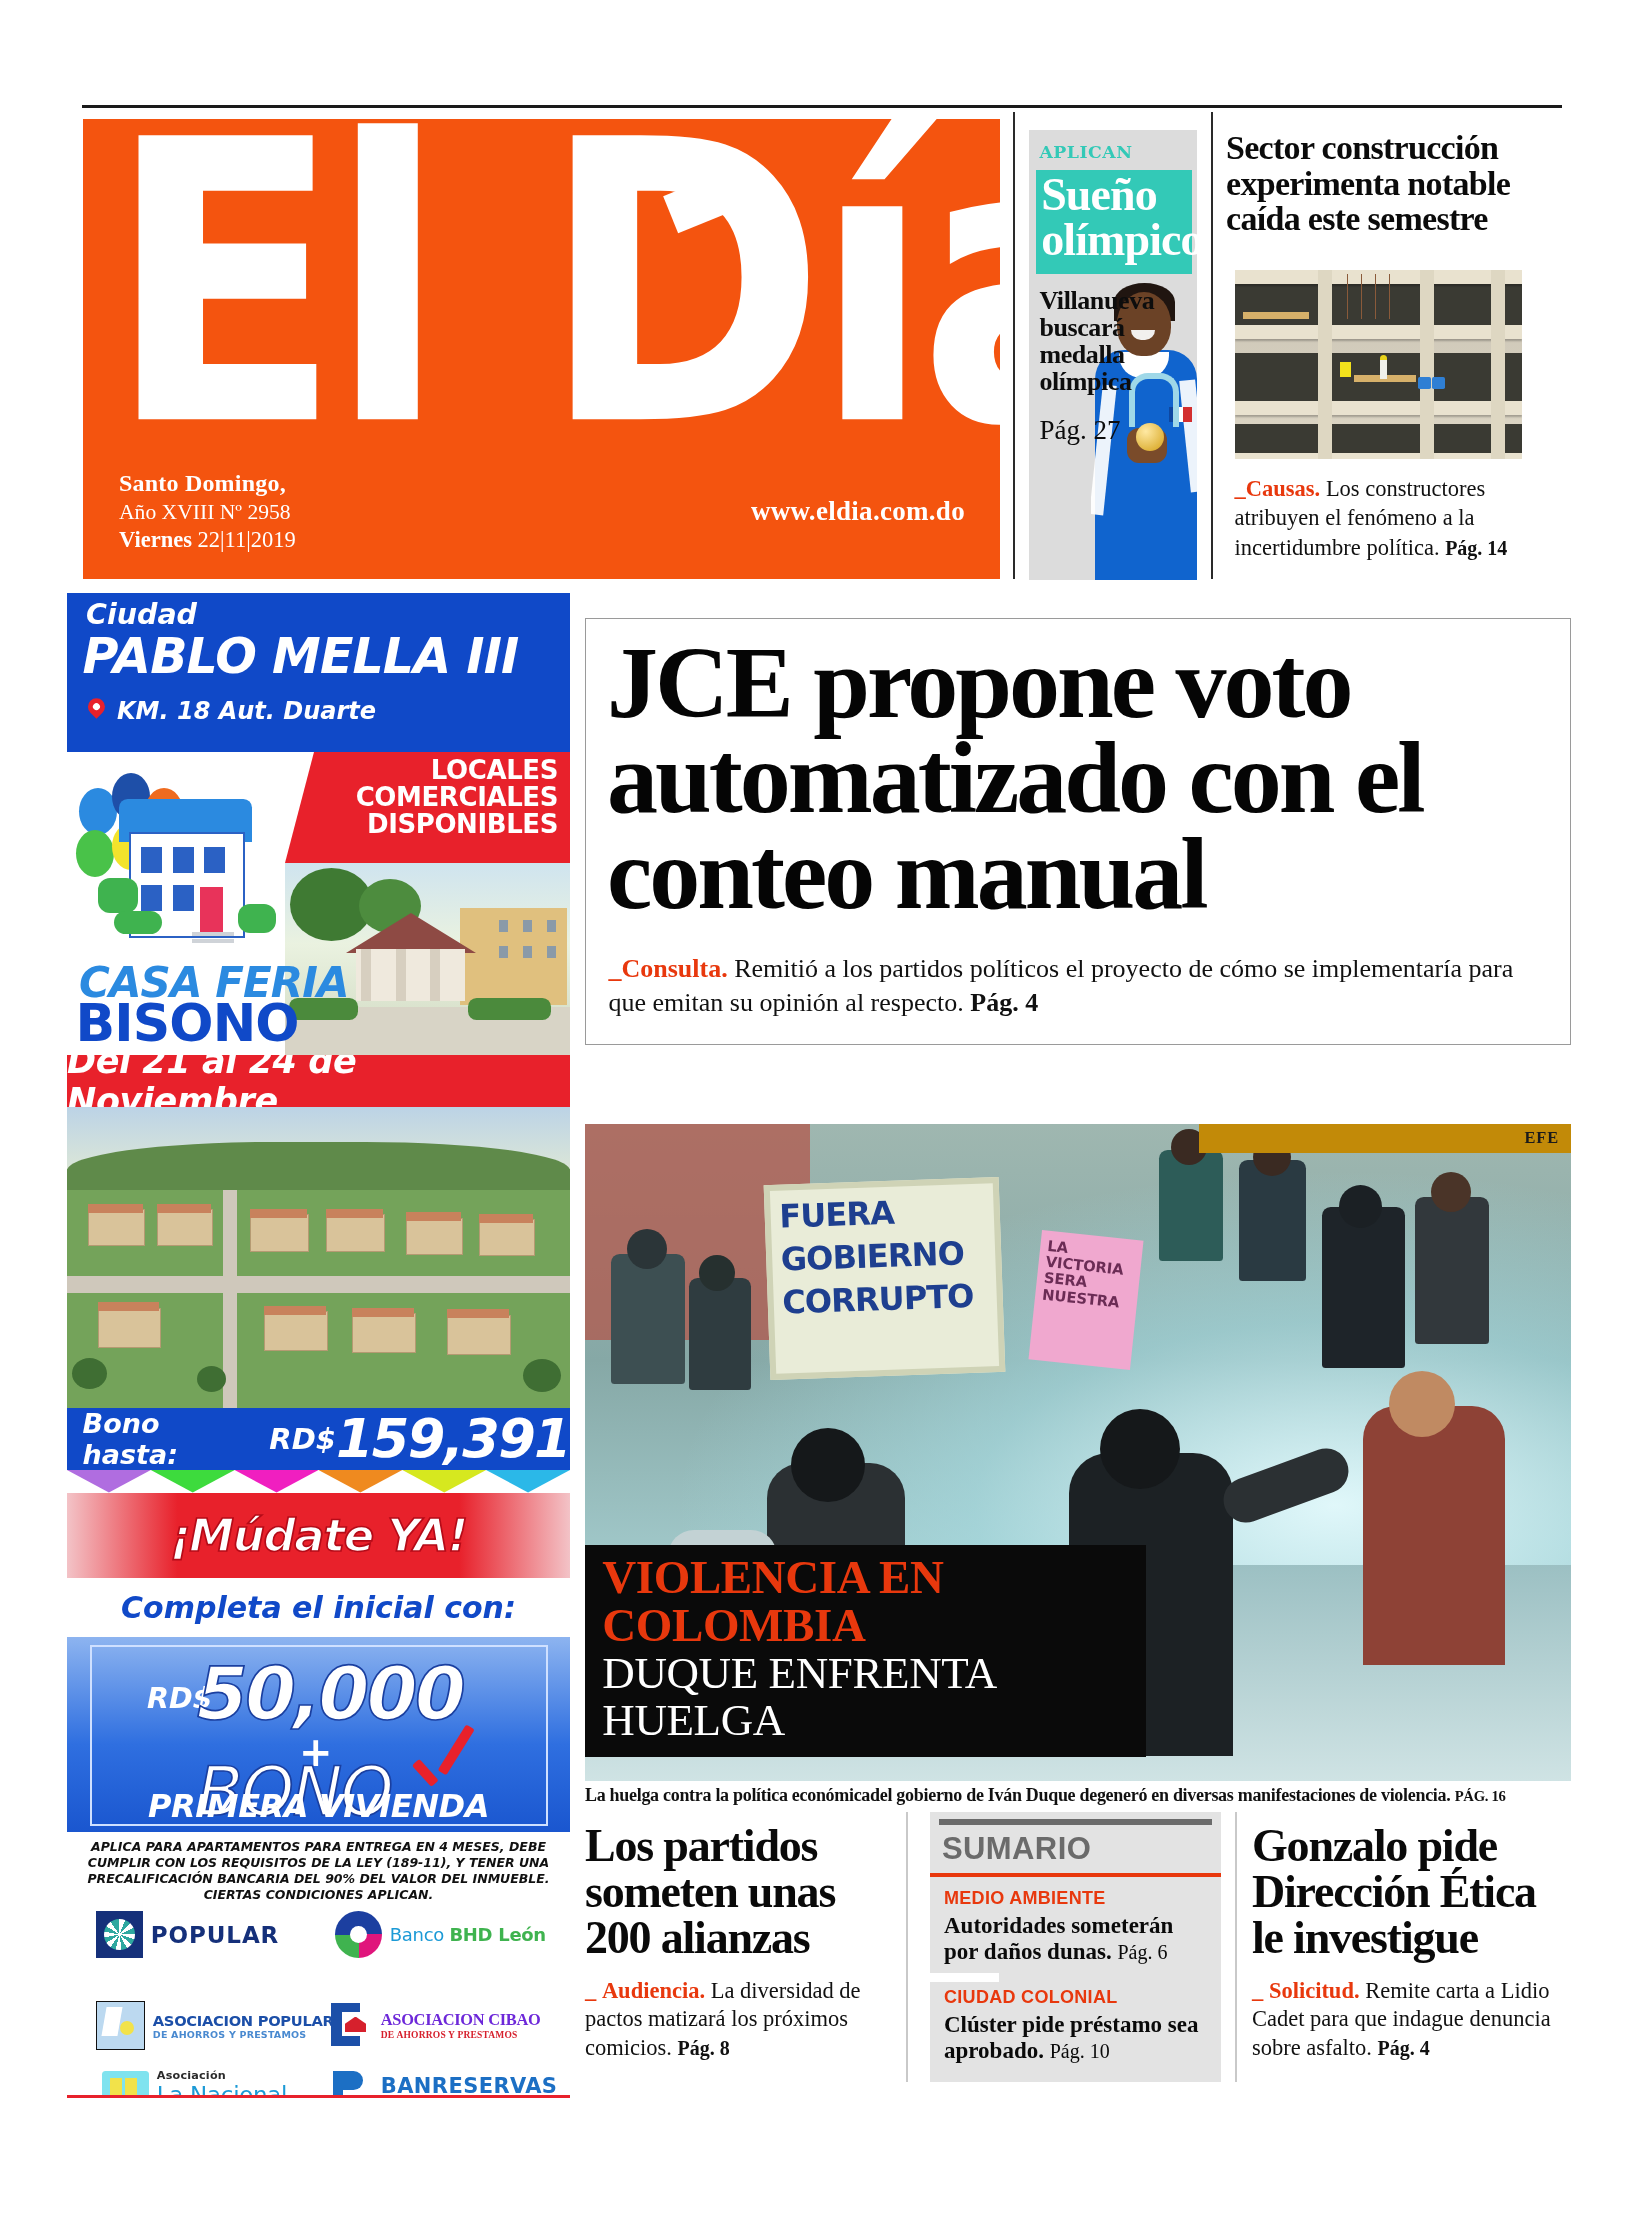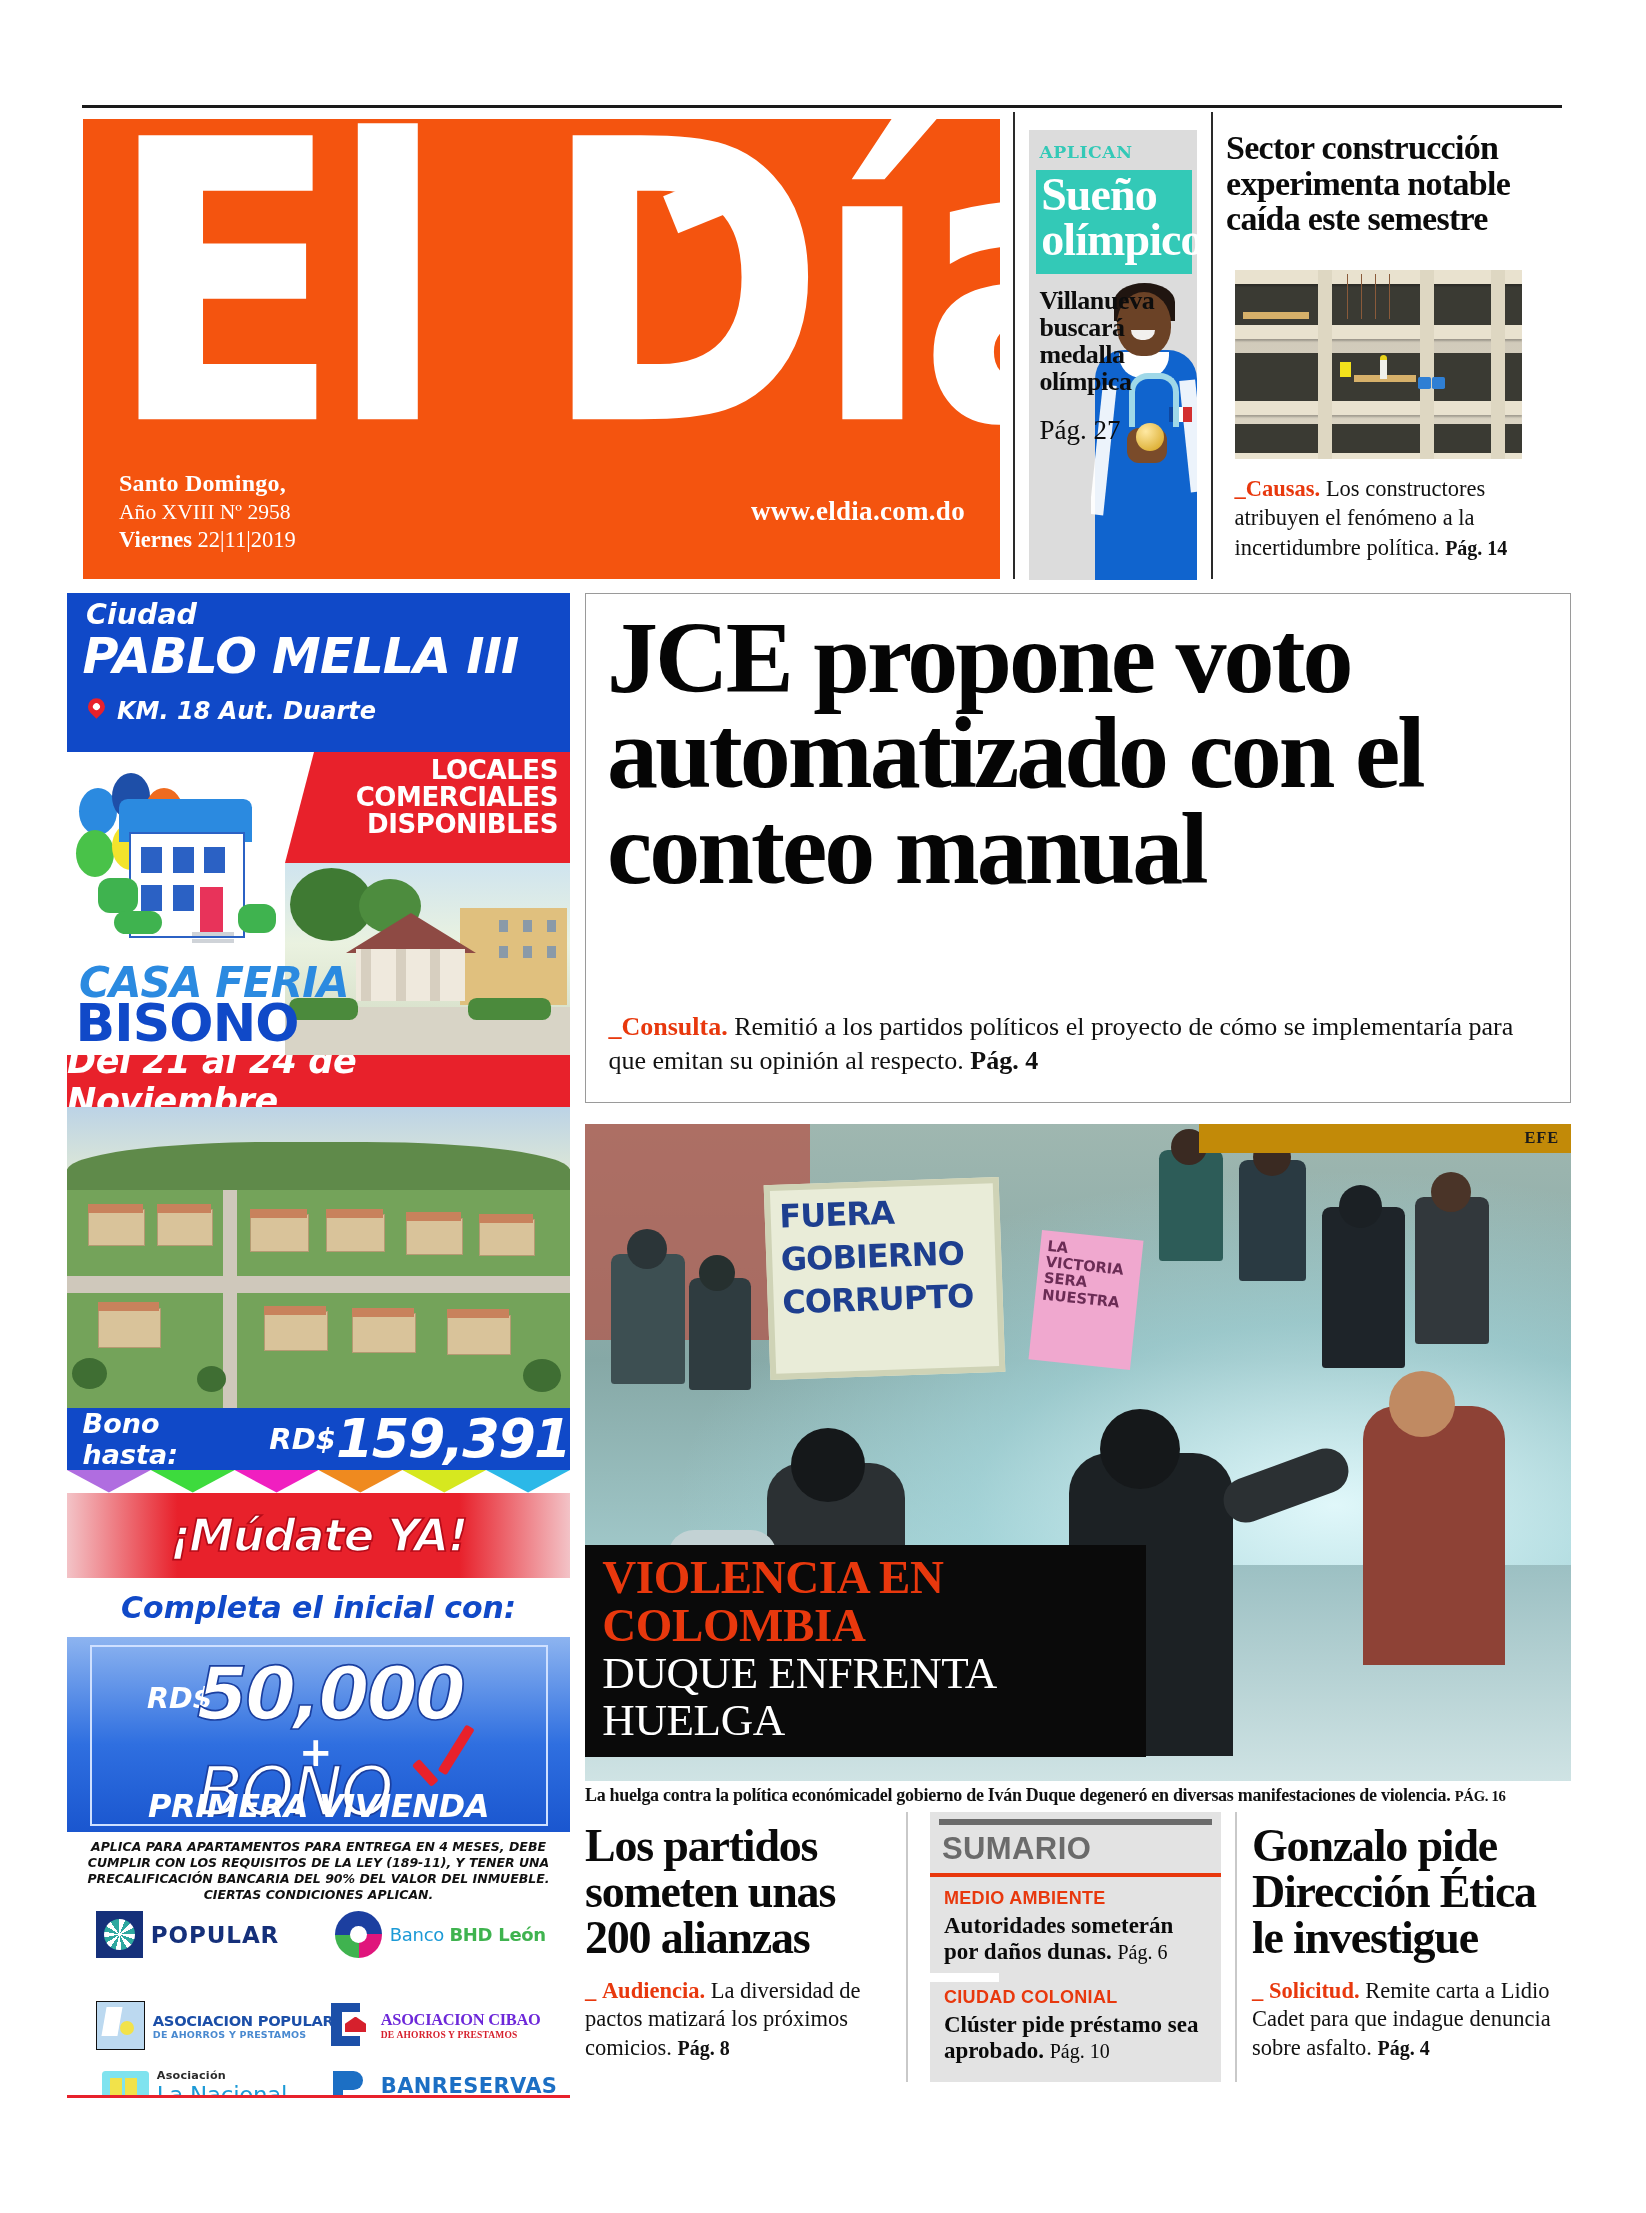--- a/index.html
+++ b/index.html
@@ -213,21 +213,21 @@
   .ad-banks{position:relative;width:100%;height:189px;}
   .bank{position:absolute;display:flex;align-items:center;gap:7.8px;}
   .bk-mark{width:47px;height:47px;flex:0 0 auto;}
   .bk-name{font-size:19px;font-weight:700;letter-spacing:-0.3px;}
   .bk-sub{font-size:9.5px;font-weight:700;letter-spacing:0.2px;}
 
   .ad-footer{position:relative;width:100%;height:187px;}
   .ft-rule{position:absolute;left:0;width:100%;height:6px;background:#E8212B;}
 
   
-  .lead{position:absolute;left:585px;top:593px;width:986px;height:510px;border:1.7px solid #9a9a9a;box-sizing:border-box;background:#fff;}
+  .lead{position:absolute;left:585px;top:618px;width:986px;height:427px;border:1.7px solid #9a9a9a;box-sizing:border-box;background:#fff;}
   .lead h1{
     margin:0;padding:15.6px 19px 0 21px;
     font-family:"Liberation Serif", serif;font-weight:700;
     font-size:102px;line-height:.94;letter-spacing:-3px;color:#050505;
   }
   .lead-deck{
     position:absolute;left:22.5px;right:21px;bottom:24px;
     font-family:"Liberation Serif", serif;font-size:26px;line-height:1.3;color:#111;
   }
   .lead-deck .pg{font-size:26px;}

